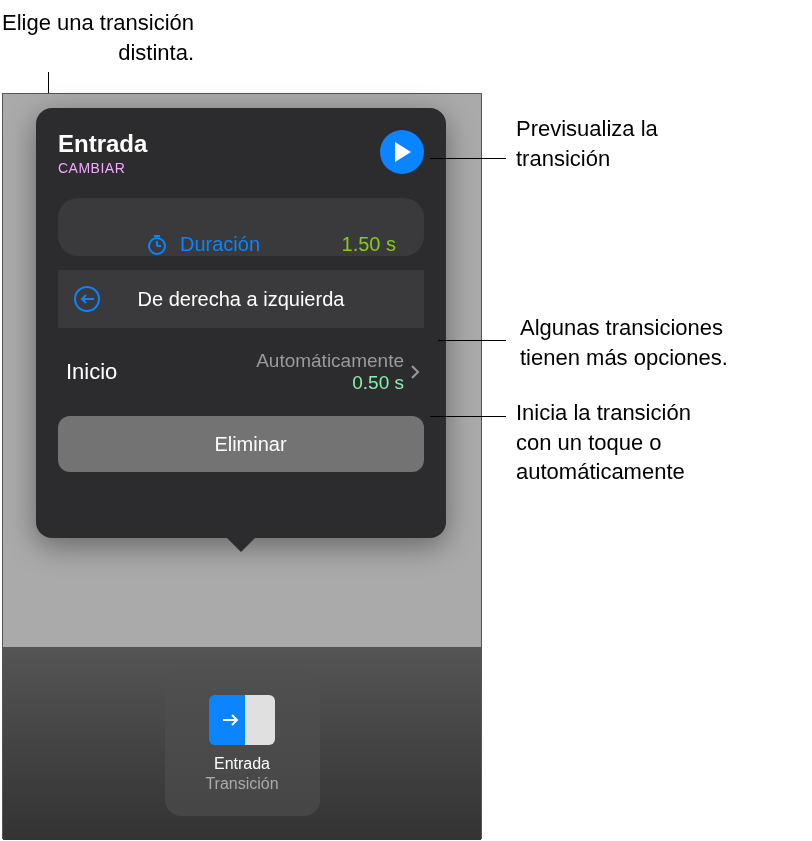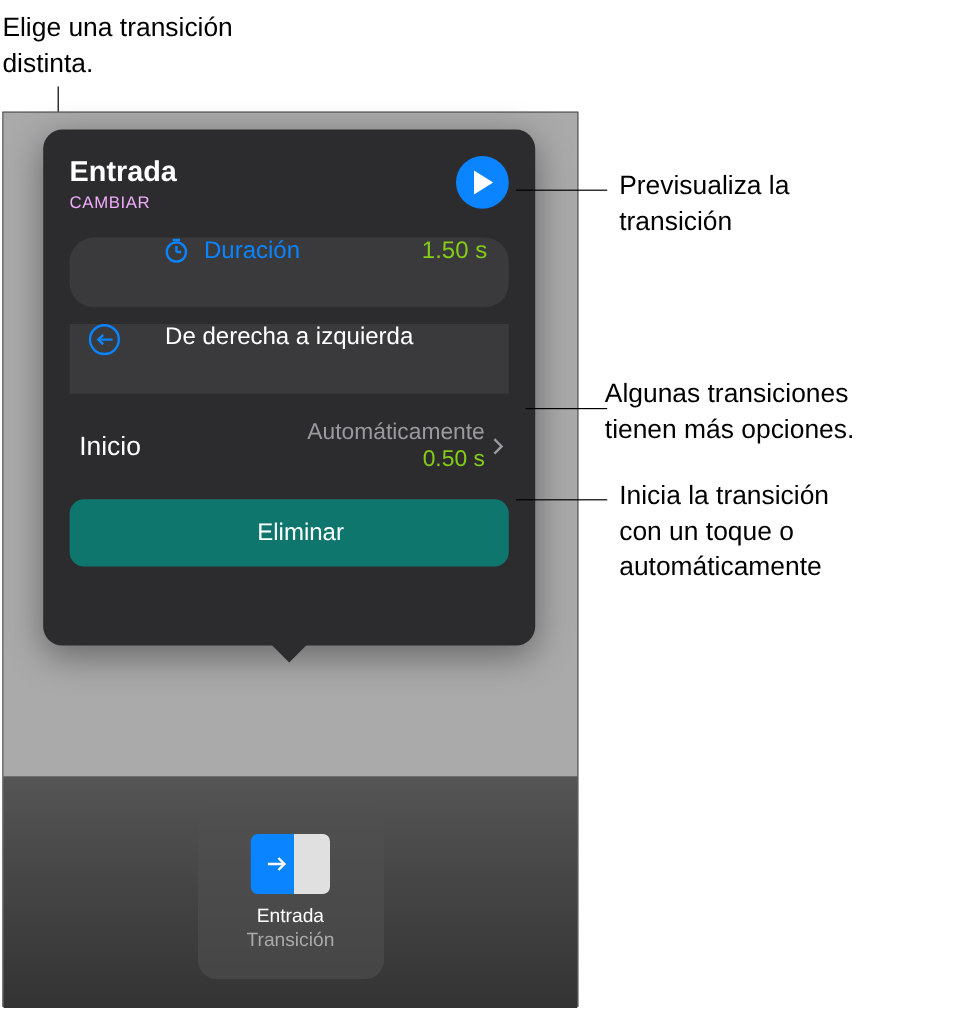--- a/index.html
+++ b/index.html
@@ -159,22 +159,22 @@
       align-items: center;
       justify-content: center;
       cursor: pointer;
     }
 
     .duration-row {
       background: #3a3a3c;
       border-radius: 20px;
       height: 58px;
       display: flex;
-      align-items: flex-start;
-      padding: 0 18px;
+      align-items: flex-end;
+      padding: 0 28px;
       margin-bottom: 14px;
       position: relative;
       overflow: hidden;
     }
 
     .duration-progress {
       position: absolute;
       left: 0;
       top: 0;
       bottom: 0;
@@ -197,21 +197,21 @@
     .duration-value {
       color: #84cc16;
       font-size: 20px;
     }
 
     .direction-row {
       background: #3a3a3c;
       border-radius: 0;
       height: 58px;
       display: flex;
-      align-items: flex-start;
+      align-items: center;
       justify-content: center;
       padding: 0 18px;
       margin-bottom: 14px;
       position: relative;
     }
 
     .direction-icon-wrap {
       position: absolute;
       left: 16px;
       width: 26px;
@@ -250,41 +250,41 @@
     .start-values {
       text-align: right;
     }
 
     .start-value1 {
       color: #9a9a9e;
       font-size: 19px;
     }
 
     .start-value2 {
-      color: #84cc16;
+      color: #86efac;
       font-size: 19px;
     }
 
     .delete-row {
-      background: #0f766e;
+      background: #737373;
       border-radius: 12px;
       height: 56px;
       display: flex;
       align-items: center;
       justify-content: center;
       font-size: 20px;
       color: #fff;
       cursor: pointer;
       padding-left: 19px;
     }
   </style>
 </head>
 <body>
 
-<div class="annotation" style="left:2px; top:8px; white-space:pre-line;">Elige una transición
+<div class="annotation" style="left:2px; top:8px; white-space:pre-line;text-align:right;">Elige una transición
 distinta.</div>
 <div class="callout-line" style="left:48px; top:72px; width:1px; height:98px;"></div>
 
 <div class="app-frame">
   <div class="canvas-area"></div>
   <div class="bottom-bar">
     <div class="thumb-card">
       <div class="thumb-icon">
         <svg width="20" height="14" viewBox="0 0 20 14">
           <line x1="0" y1="7" x2="14" y2="7" stroke="#fff" stroke-width="2"></line>
@@ -344,23 +344,23 @@
       </svg>
     </div>
   </div>
 
   <div class="delete-row">
     <span>Eliminar</span>
   </div>
 </div>
 
 <div class="callout-line" style="left:430px; top:158px; width:76px; height:1px;"></div>
-<div class="annotation" style="left:516px; top:140px; white-space:pre-line;">Previsualiza la
+<div class="annotation" style="left:516px; top:114px; white-space:pre-line;">Previsualiza la
 transición</div>
 
 <div class="callout-line" style="left:438px; top:340px; width:68px; height:1px;"></div>
-<div class="annotation" style="left:504px; top:313px; white-space:pre-line;">Algunas transiciones
+<div class="annotation" style="left:520px; top:313px; white-space:pre-line;">Algunas transiciones
 tienen más opciones.</div>
 
 <div class="callout-line" style="left:430px; top:416px; width:76px; height:1px;"></div>
 <div class="annotation" style="left:516px; top:398px; white-space:pre-line;">Inicia la transición
 con un toque o
 automáticamente</div>
 
 </body></html>

